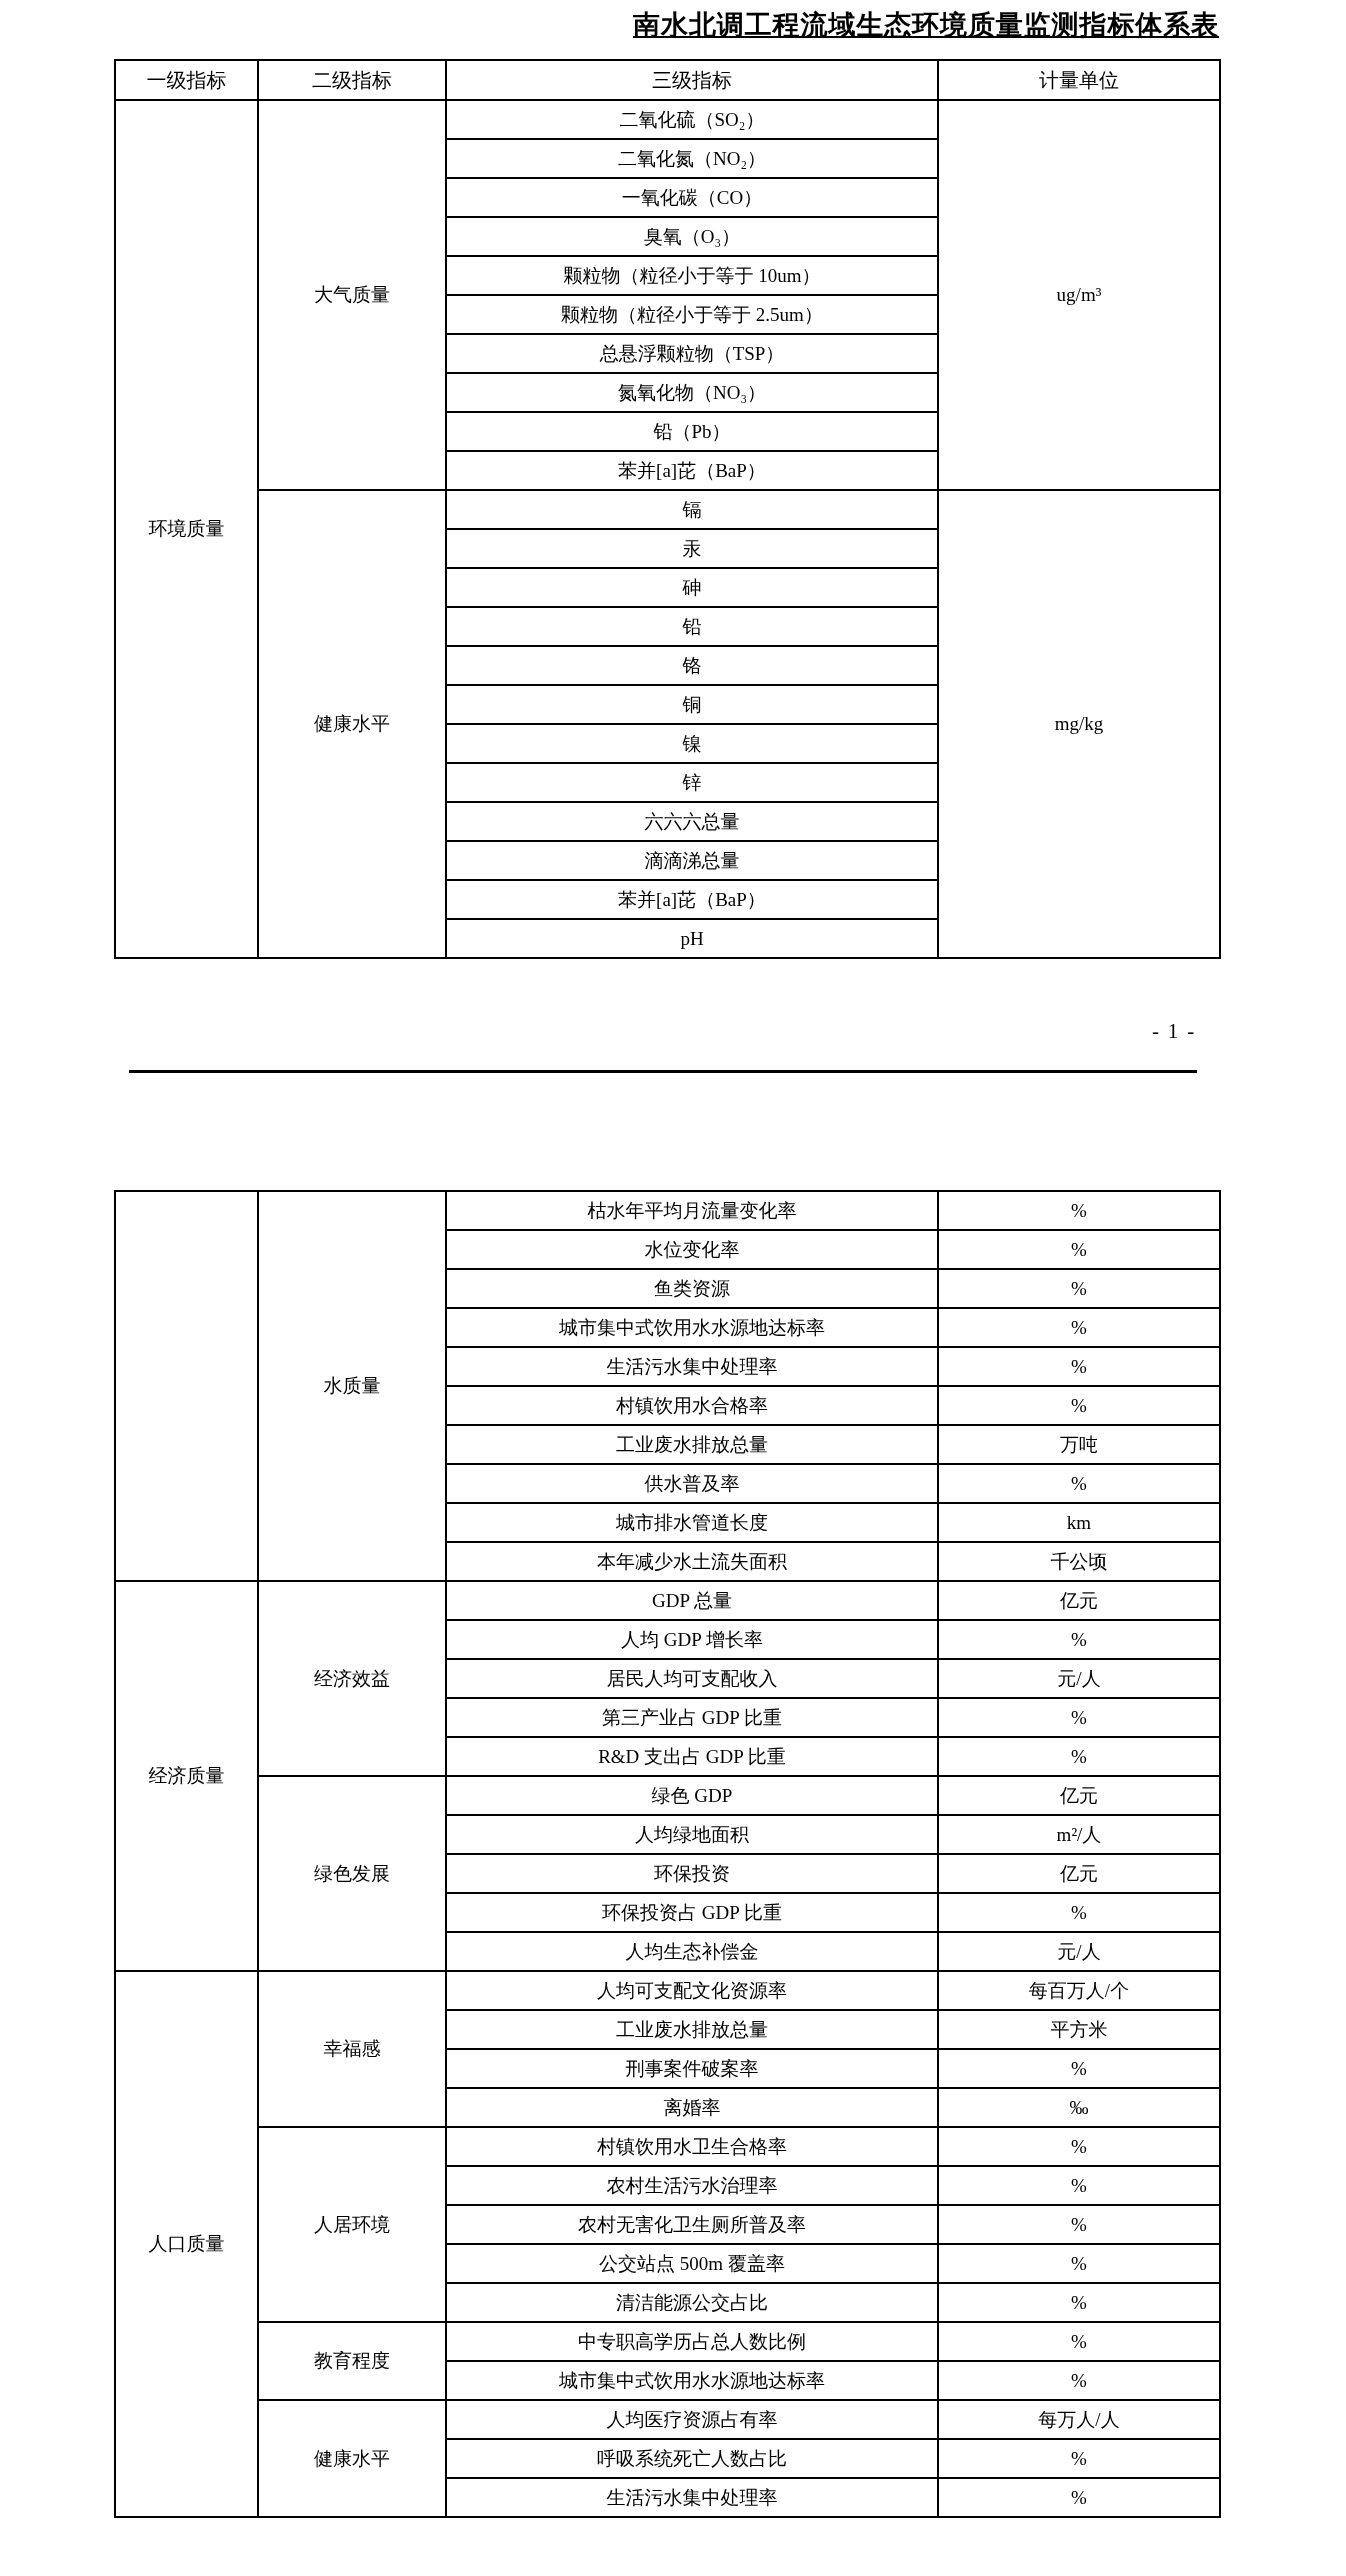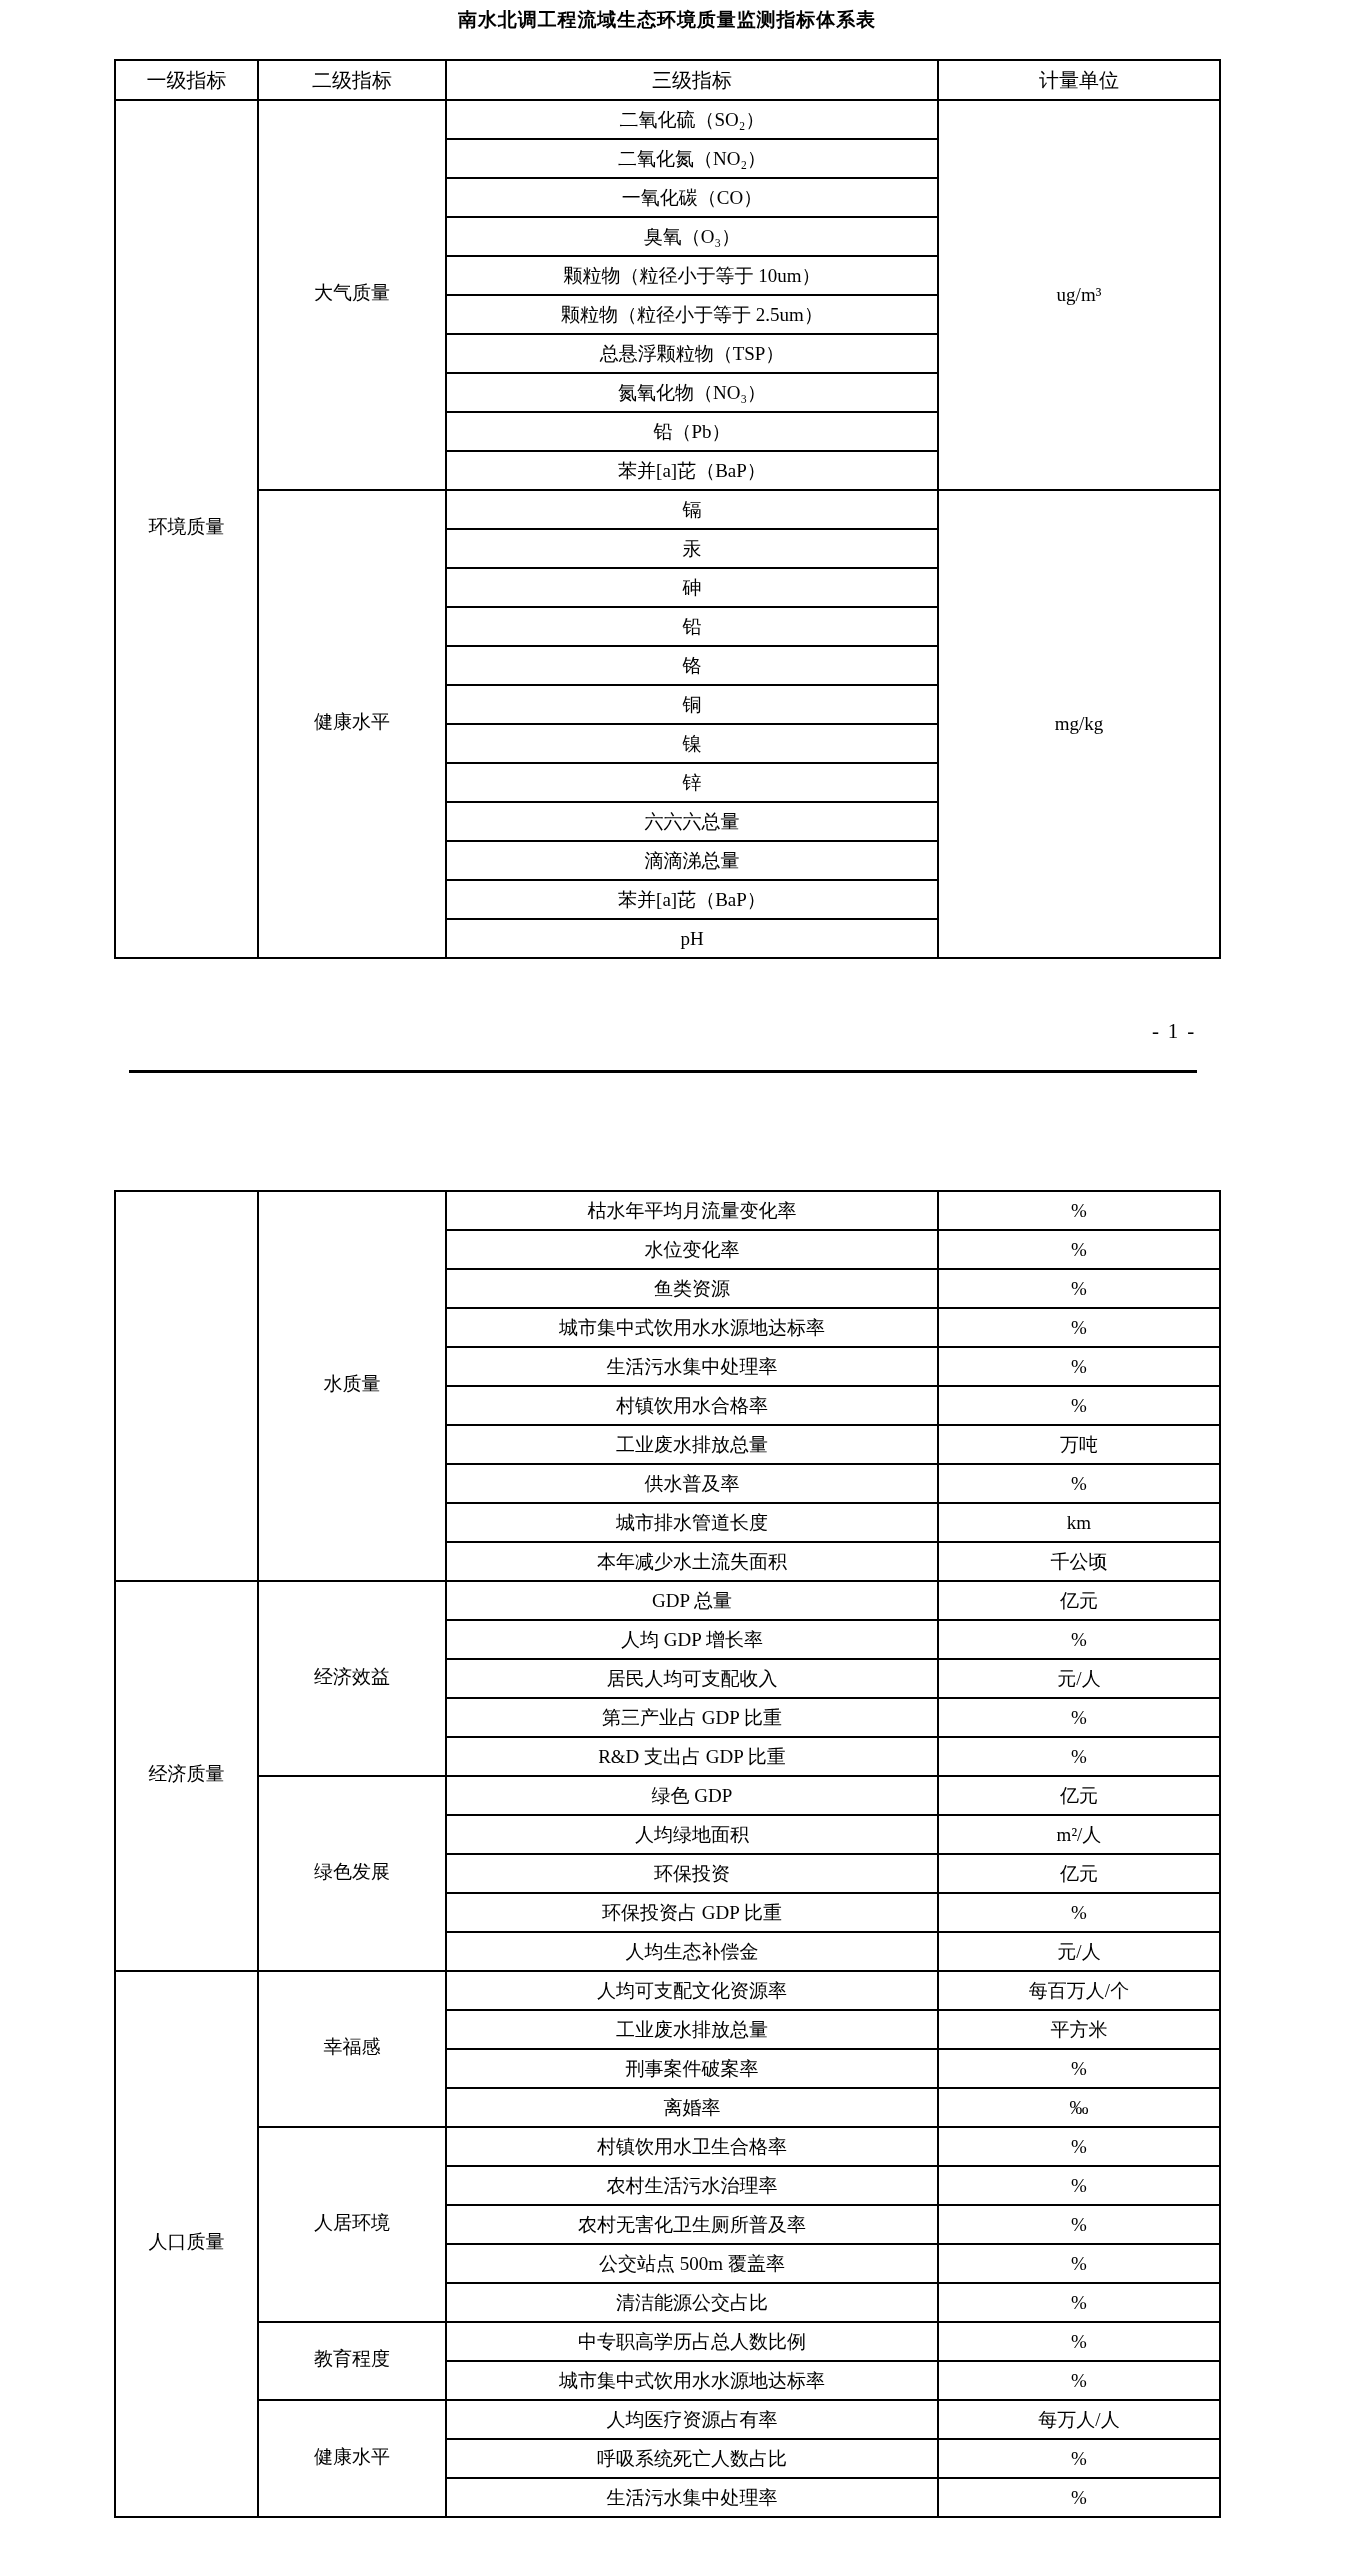--- a/index.html
+++ b/index.html
@@ -7,22 +7,23 @@
   body {
     width: 1347px; height: 2576px;
     background: #ffffff;
     color: #000;
     font-family: "Liberation Serif", "DejaVu Serif", serif;
   }
   .doc { position: relative; width: 1347px; height: 2576px; overflow: hidden; background: #fff; }
 
   .doc-title {
     position: absolute; left: 115px; top: 7.3px; width: 1104px;
-    text-align: center; font-size: 19px; font-weight: bold; letter-spacing: 0.9px;
+    text-align: right; font-size: 27px; font-weight: bold; letter-spacing: 0.9px;
     white-space: nowrap;
+    text-decoration: underline;
   }
 
   table.grid {
     position: absolute; left: 114px;
     border-collapse: collapse; table-layout: fixed; width: 1106px;
     empty-cells: show;
   }
   #table1 { top: 59px; }
   #table2 { top: 1190px; }
 
@@ -30,21 +31,21 @@
     border: 2.7px solid #000;
     padding: 0;
     text-align: center; vertical-align: middle;
     font-size: 19px; font-weight: normal; line-height: 1.25;
     overflow: hidden;
   }
   #table1 thead tr { height: 40px; padding-left: 37px; }
   #table1 tbody tr { height: 39px; }
   #table2 tbody tr { height: 39px; }
   .grid th { font-size: 20px; }
-  .c-l1, .c-l2 { font-size: 20px; font-family: Liberation Mono, monospace; }
+  .c-l1, .c-l2 { font-size: 20px; }
 
   .page-number {
     position: absolute; left: 115px; top: 1019px; width: 1081px;
     text-align: right; font-size: 21px; letter-spacing: 1.8px; white-space: nowrap;
   }
   .page-rule {
     position: absolute; left: 129px; top: 1070px;
     width: 1068px; height: 2.7px; background: #000;
   }
 </style>

